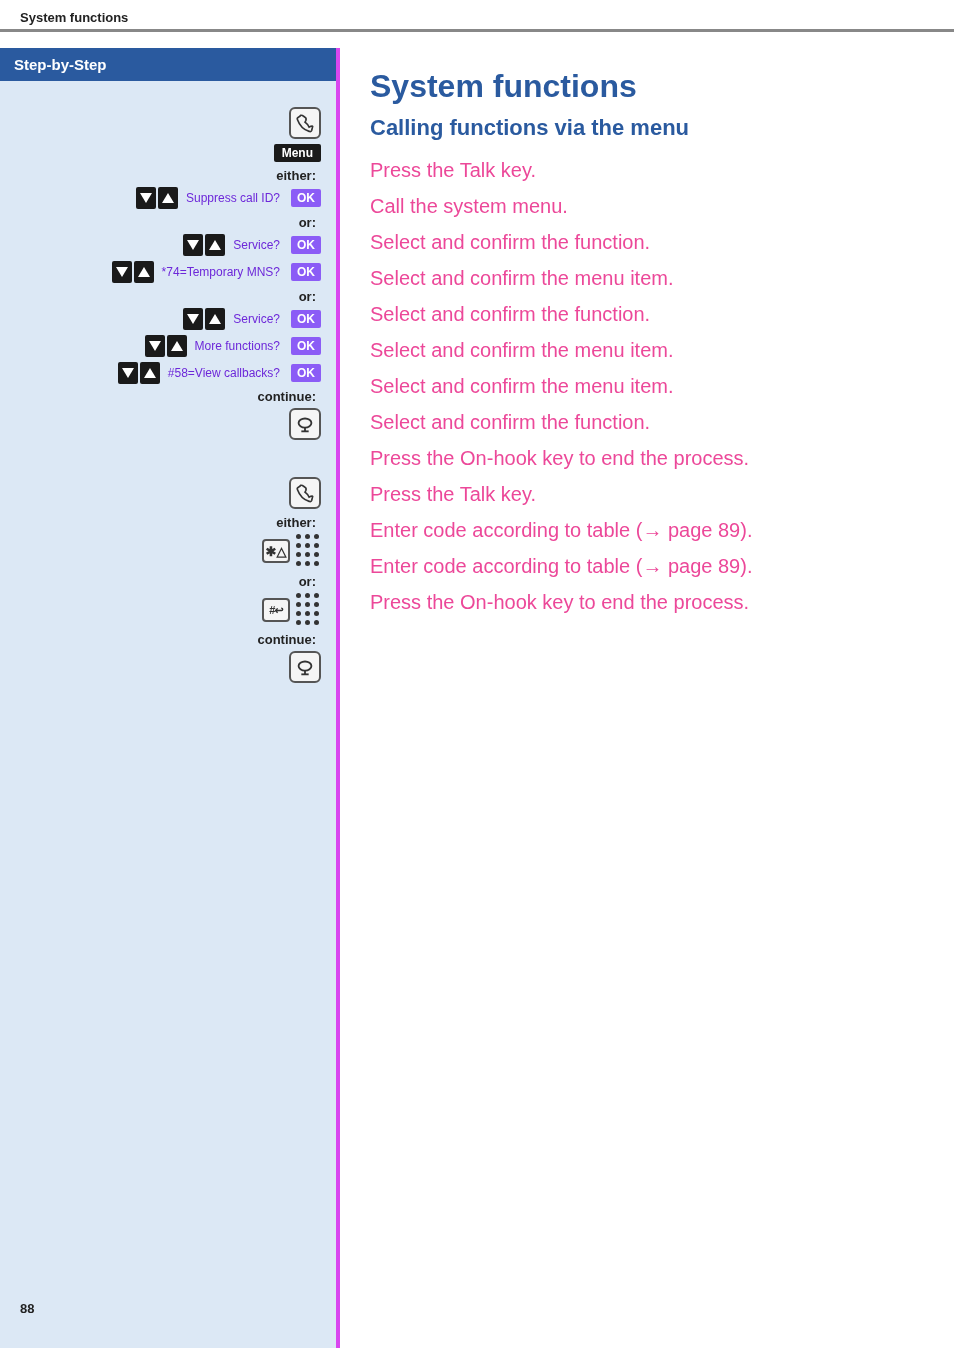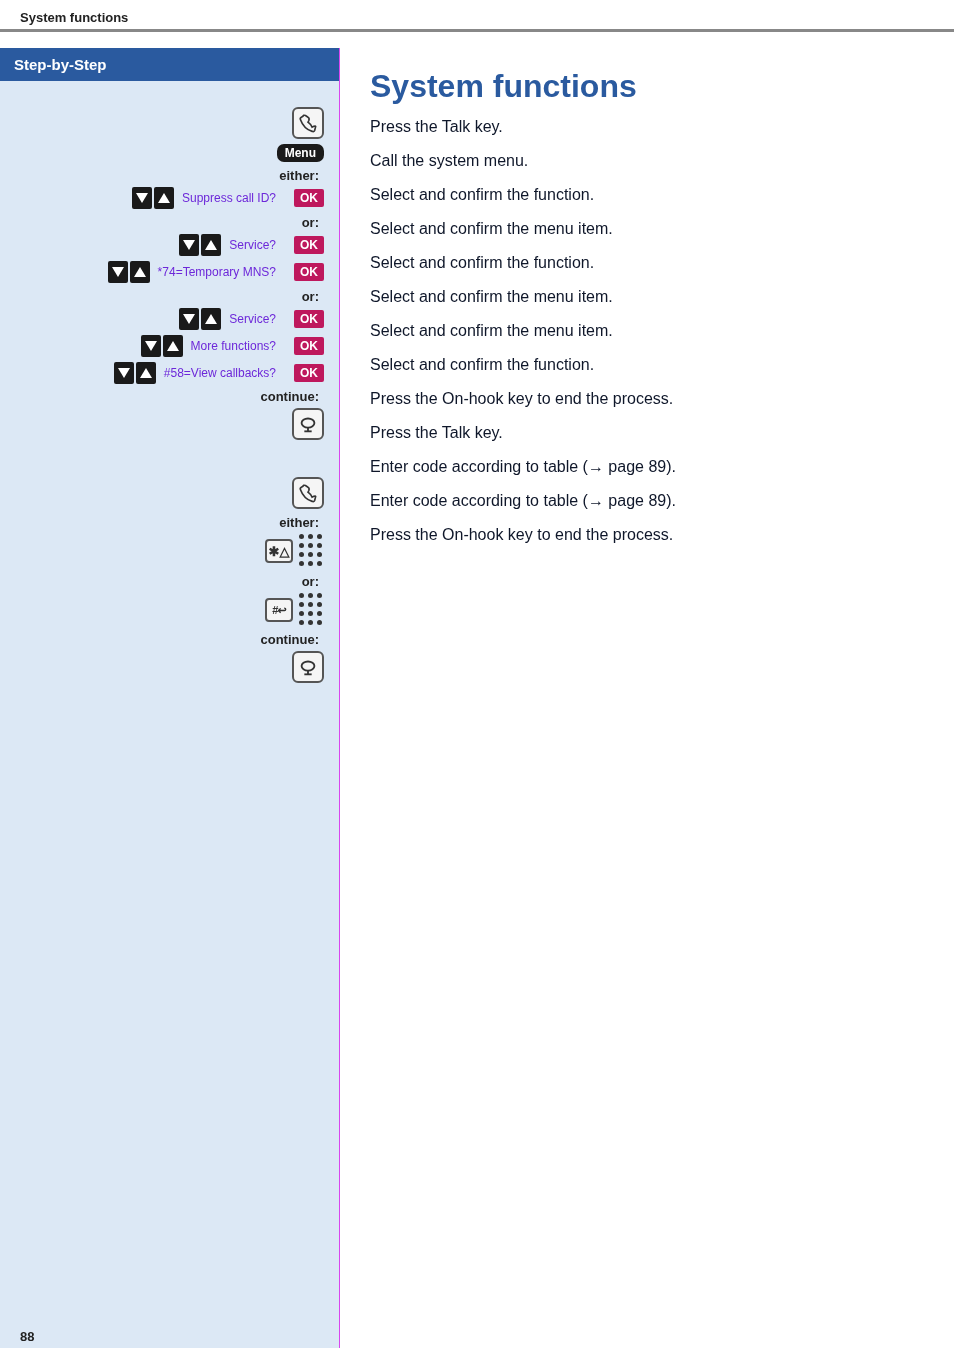--- a/index.html
+++ b/index.html
@@ -24,21 +24,21 @@
       display: flex;
       min-height: 1300px;
     }
 
     
     .sidebar {
       width: 340px;
       min-width: 340px;
       background: #dce8f5;
       padding: 0;
-      border-right: 1px solid #d946ef;
+      border-right: 4px solid #d946ef;
       position: relative;
     }
 
     .sidebar-header {
       background: #2a5a9f;
       color: #fff;
       font-weight: bold;
       font-size: 15px;
       padding: 8px 14px;
       margin-bottom: 10px;
@@ -94,34 +94,34 @@
       border-radius: 2px;
     }
 
     
     .menu-btn {
       background: #1a1a1a;
       color: #fff;
       font-size: 12px;
       font-weight: bold;
       padding: 2px 8px;
-      border-radius: 7px;
+      border-radius: 2px;
       display: inline-block;
     }
 
     
     .ok-btn {
-      background: #be185d;
+      background: #8b5cf6;
       color: #fff;
       font-size: 12px;
       font-weight: bold;
       padding: 2px 6px;
       border-radius: 2px;
       display: inline-block;
-      margin-left: 16px;
+      margin-left: 9px;
     }
 
     
     .item-text {
       font-size: 12px;
       color: #6d28d9;
       margin-left: 4px;
       margin-right: 2px;
     }
 
@@ -219,30 +219,30 @@
 
     
     .content-step-row {
       display: flex;
       align-items: flex-start;
       margin-bottom: 6px;
       min-height: 28px;
     }
 
     .content-step-text {
-      font-size: 16px;
-      color: #0f172a;
+      font-size: 20px;
+      color: #ec4899;
       line-height: 1.5;
       flex: 1;
     }
 
     
     .page-number {
       position: absolute;
-      bottom: 4px;
+      bottom: 32px;
       left: 20px;
       font-size: 13px;
       font-weight: bold;
       text-align: right;
     }
 
     .divider {
       height: 1px;
       background: #888;
       margin-bottom: 16px;
@@ -480,20 +480,21 @@
     </div>
 
     <div class="page-number">88</div>
   </div>
 
   <div class="content">
 
     <h1 class="page-title">System functions</h1>
 
 
+    <h2 class="section-title">Calling functions via the menu</h2>
 
     <div class="content-step-row">
       <p class="content-step-text">Press the Talk key.</p>
     </div>
 
     <div class="content-step-row">
       <p class="content-step-text">Call the system menu.</p>
     </div>
 
     <div class="content-step-row">

